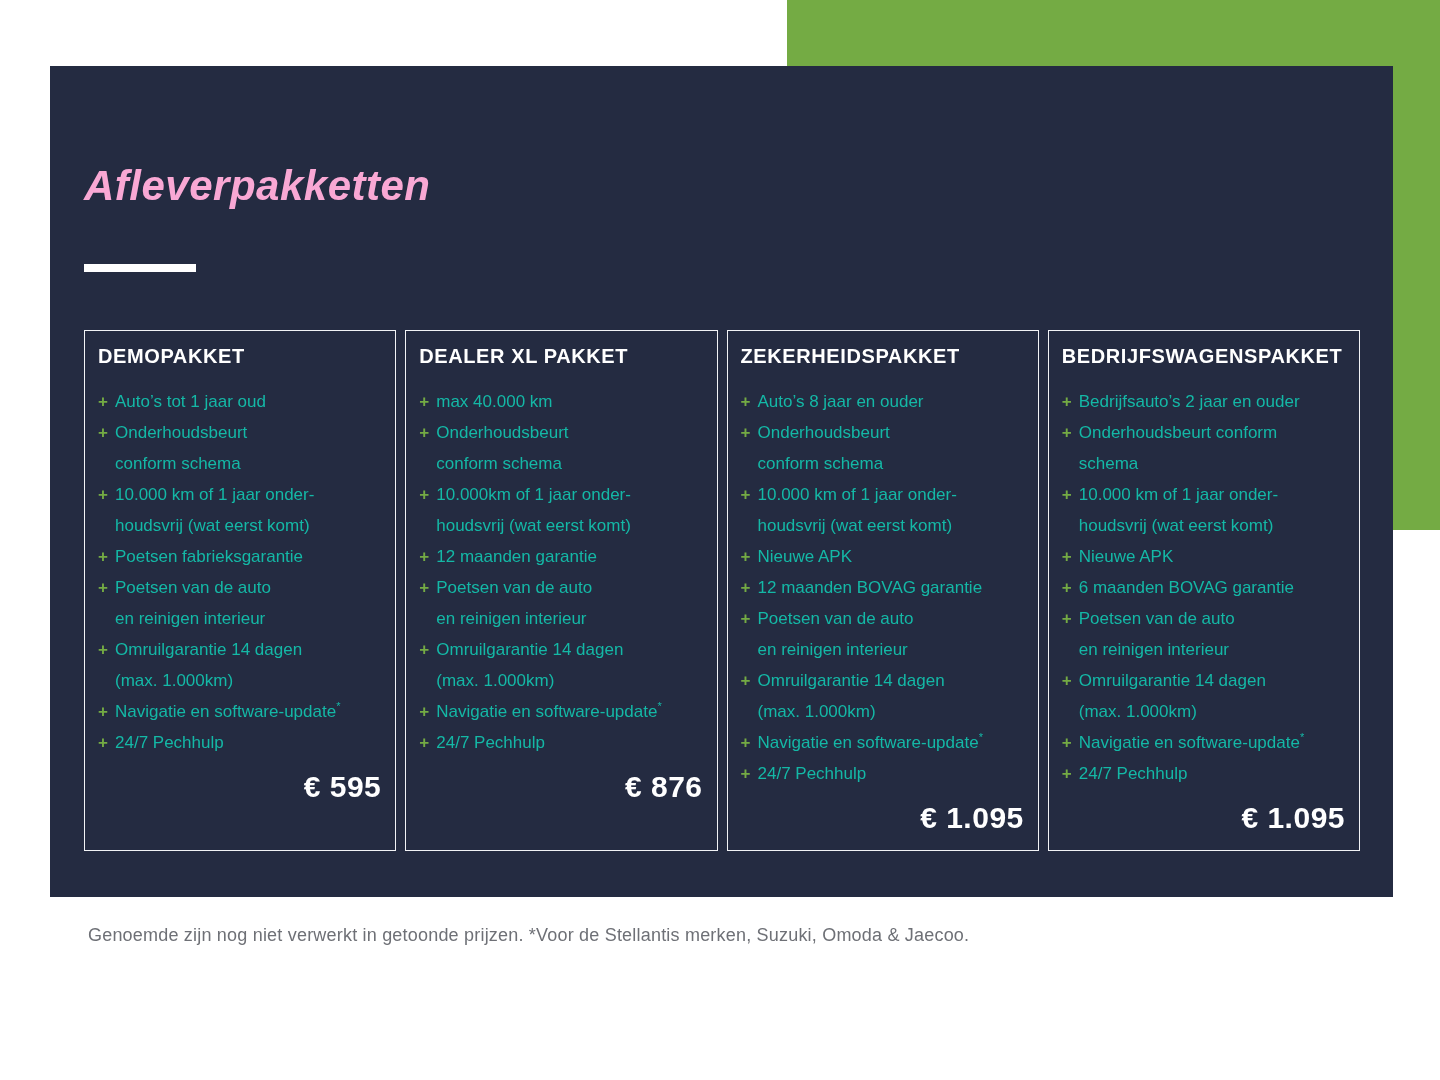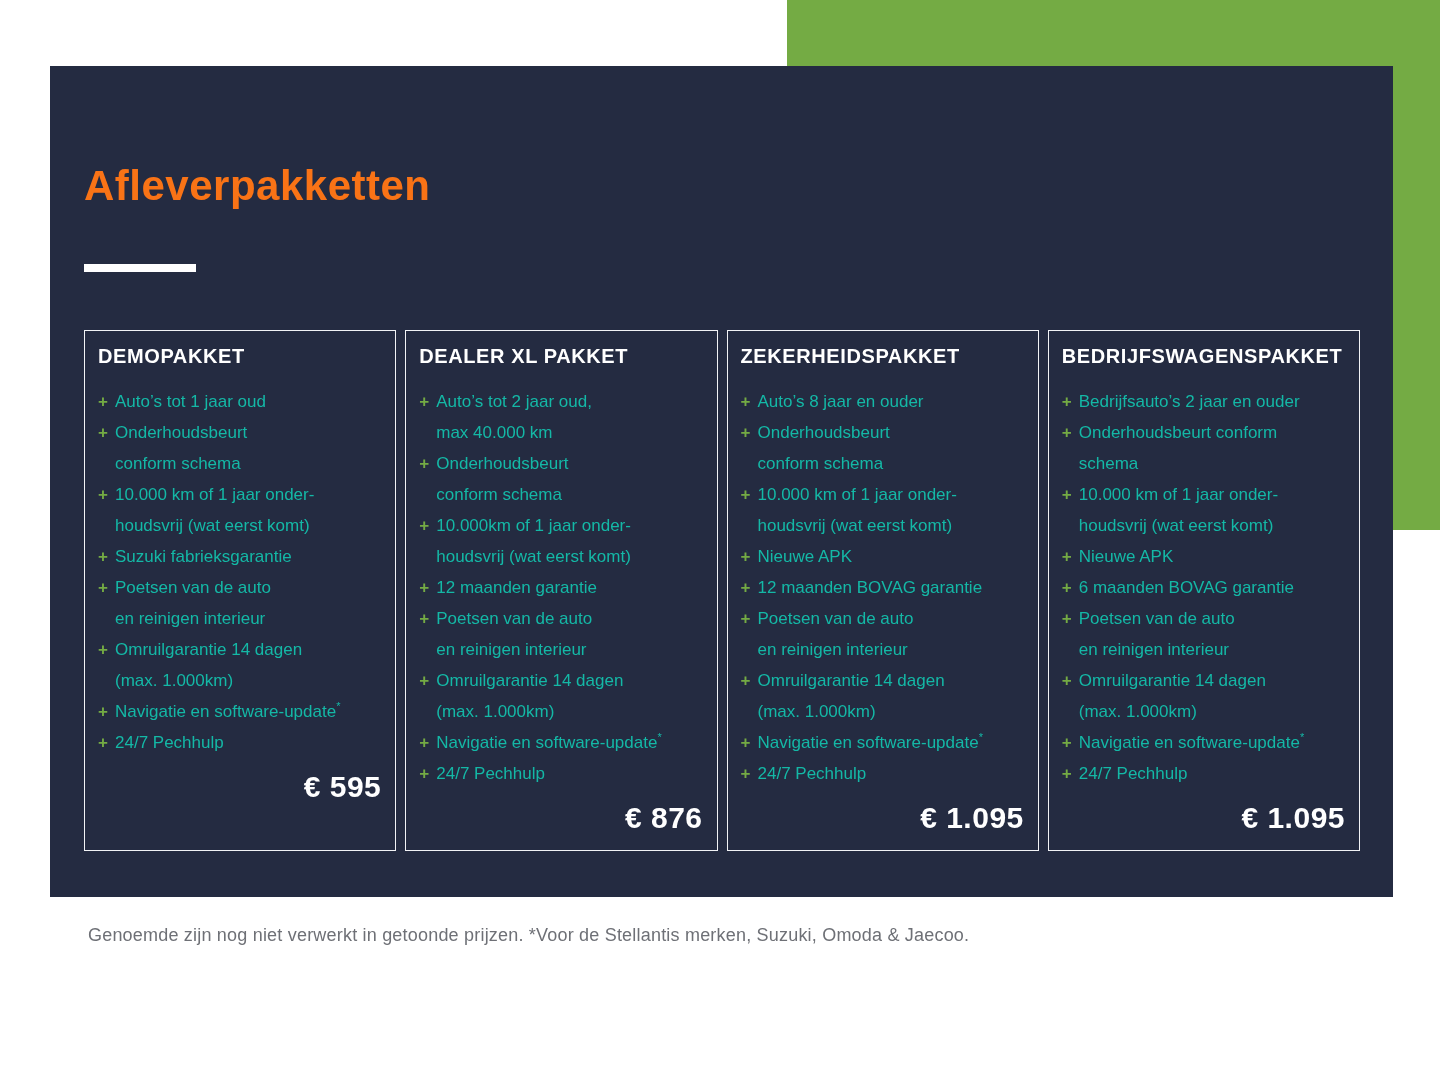--- a/index.html
+++ b/index.html
@@ -30,22 +30,23 @@
     width: 1343px;
     height: 831px;
     background: #242b41;
   }
   .page-title {
     position: absolute;
     left: 34px;
     top: 96px;
     font-size: 42px;
     font-weight: 700;
-    color: #f97316;
+    color: #f9a8d4;
     letter-spacing: 0.5px;
+    font-style: italic;
   }
   .title-underline {
     position: absolute;
     left: 34px;
     top: 198px;
     width: 112px;
     height: 8px;
     background: #ffffff;
   }
   .cards {
@@ -139,21 +140,21 @@
             <div class="item">
               <span class="marker">+</span>
               <div class="lines">
                 <div>10.000 km of 1 jaar onder-</div>
                 <div>houdsvrij (wat eerst komt)</div>
               </div>
             </div>
             <div class="item">
               <span class="marker">+</span>
               <div class="lines">
-                <div>Suzuki fabrieksgarantie</div>
+                <div>Poetsen fabrieksgarantie</div>
               </div>
             </div>
             <div class="item">
               <span class="marker">+</span>
               <div class="lines">
                 <div>Poetsen van de auto</div>
                 <div>en reinigen interieur</div>
               </div>
             </div>
             <div class="item">
@@ -178,21 +179,20 @@
           </div>
     <div class="card-price">€ 595</div>
   </div>
 
   <div class="card">
     <div class="card-title">DEALER XL PAKKET</div>
     <div class="card-items">
             <div class="item">
               <span class="marker">+</span>
               <div class="lines">
-                <div>Auto’s tot 2 jaar oud,</div>
                 <div>max 40.000 km</div>
               </div>
             </div>
             <div class="item">
               <span class="marker">+</span>
               <div class="lines">
                 <div>Onderhoudsbeurt</div>
                 <div>conform schema</div>
               </div>
             </div>

